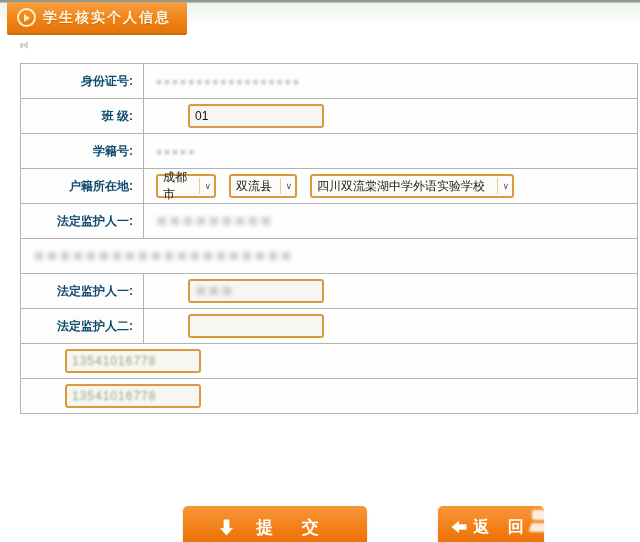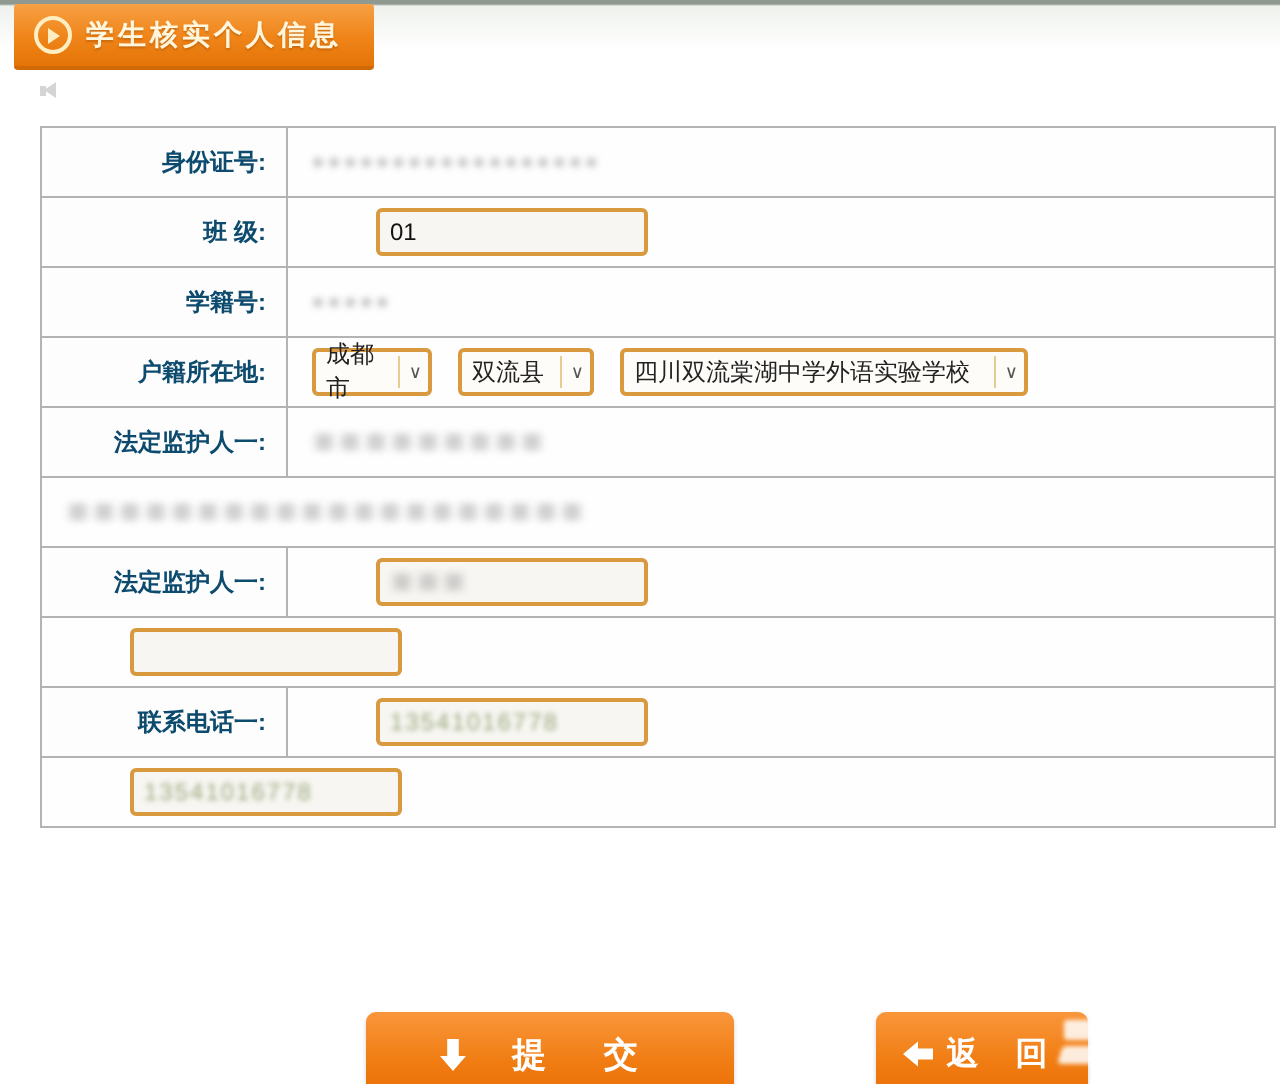--- a/index.html
+++ b/index.html
@@ -163,29 +163,29 @@
   <div class="frow">
     <div class="cell-label">法定监护人一:</div>
     <div class="cell-value">
       <div class="tinput">
         <span class="red-cjk">〓〓〓</span>
       </div>
     </div>
   </div>
 
   <div class="frow">
+    <div class="cell-label">法定监护人二:</div>
     <div class="cell-value">
       <div class="tinput">
         <span></span>
       </div>
     </div>
   </div>
 
   <div class="frow">
-    <div class="cell-label">联系电话一:</div>
     <div class="cell-value">
       <div class="tinput">
         <span class="red-phone">13541016778</span>
       </div>
     </div>
   </div>
 
   <div class="frow">
     <div class="cell-value">
       <div class="tinput">

